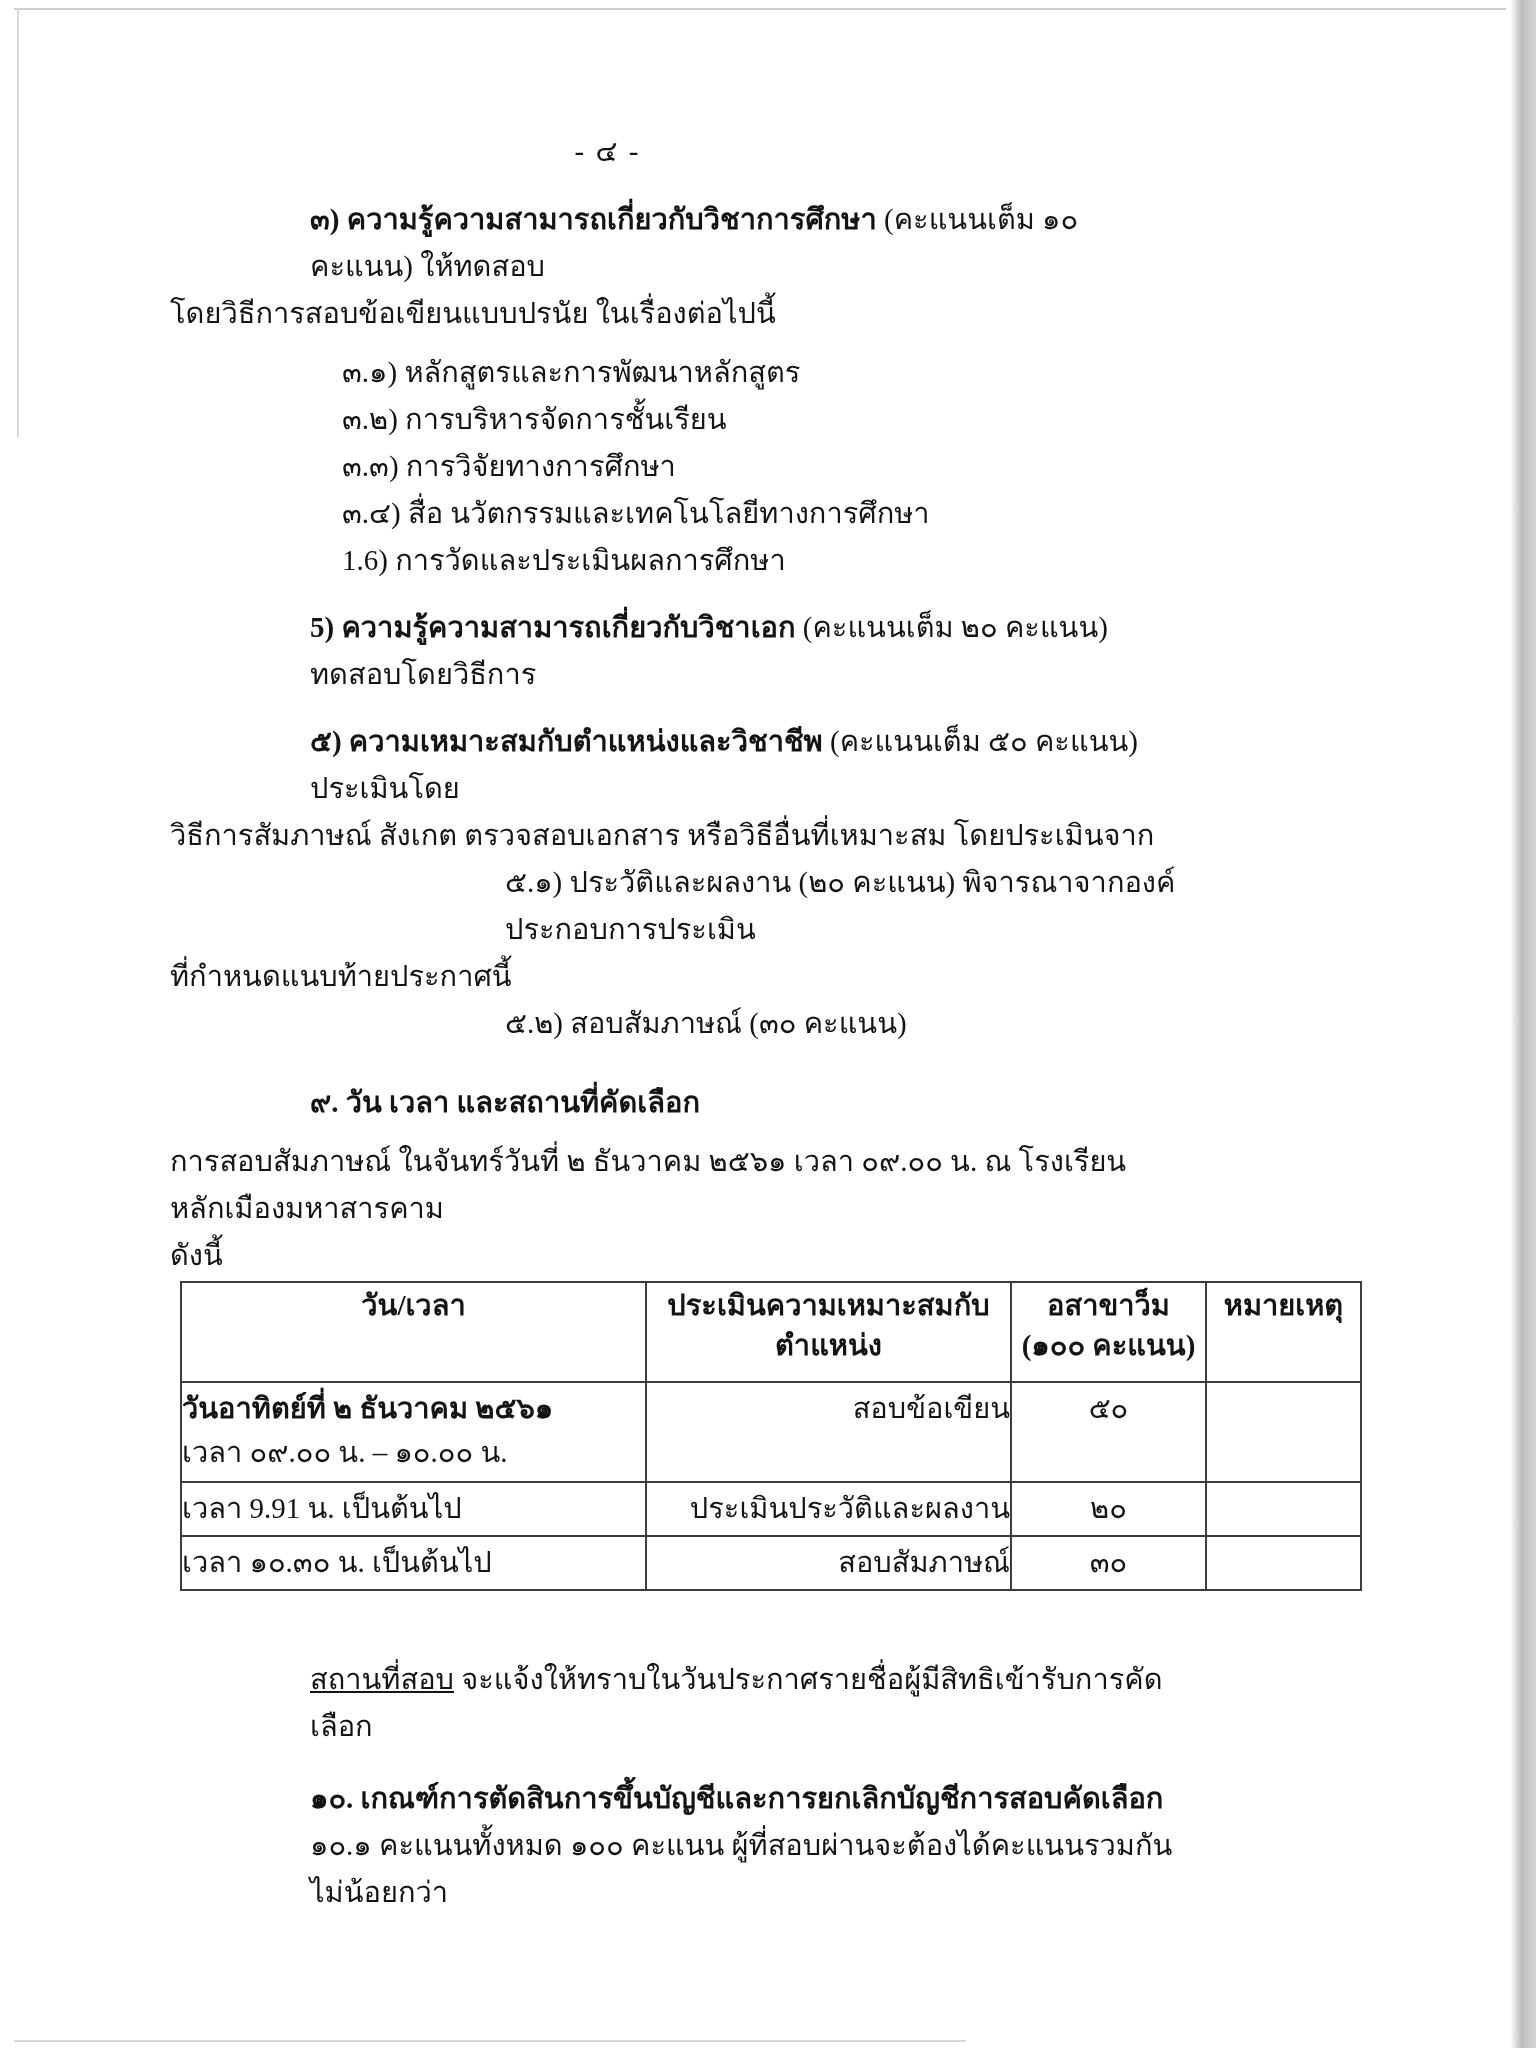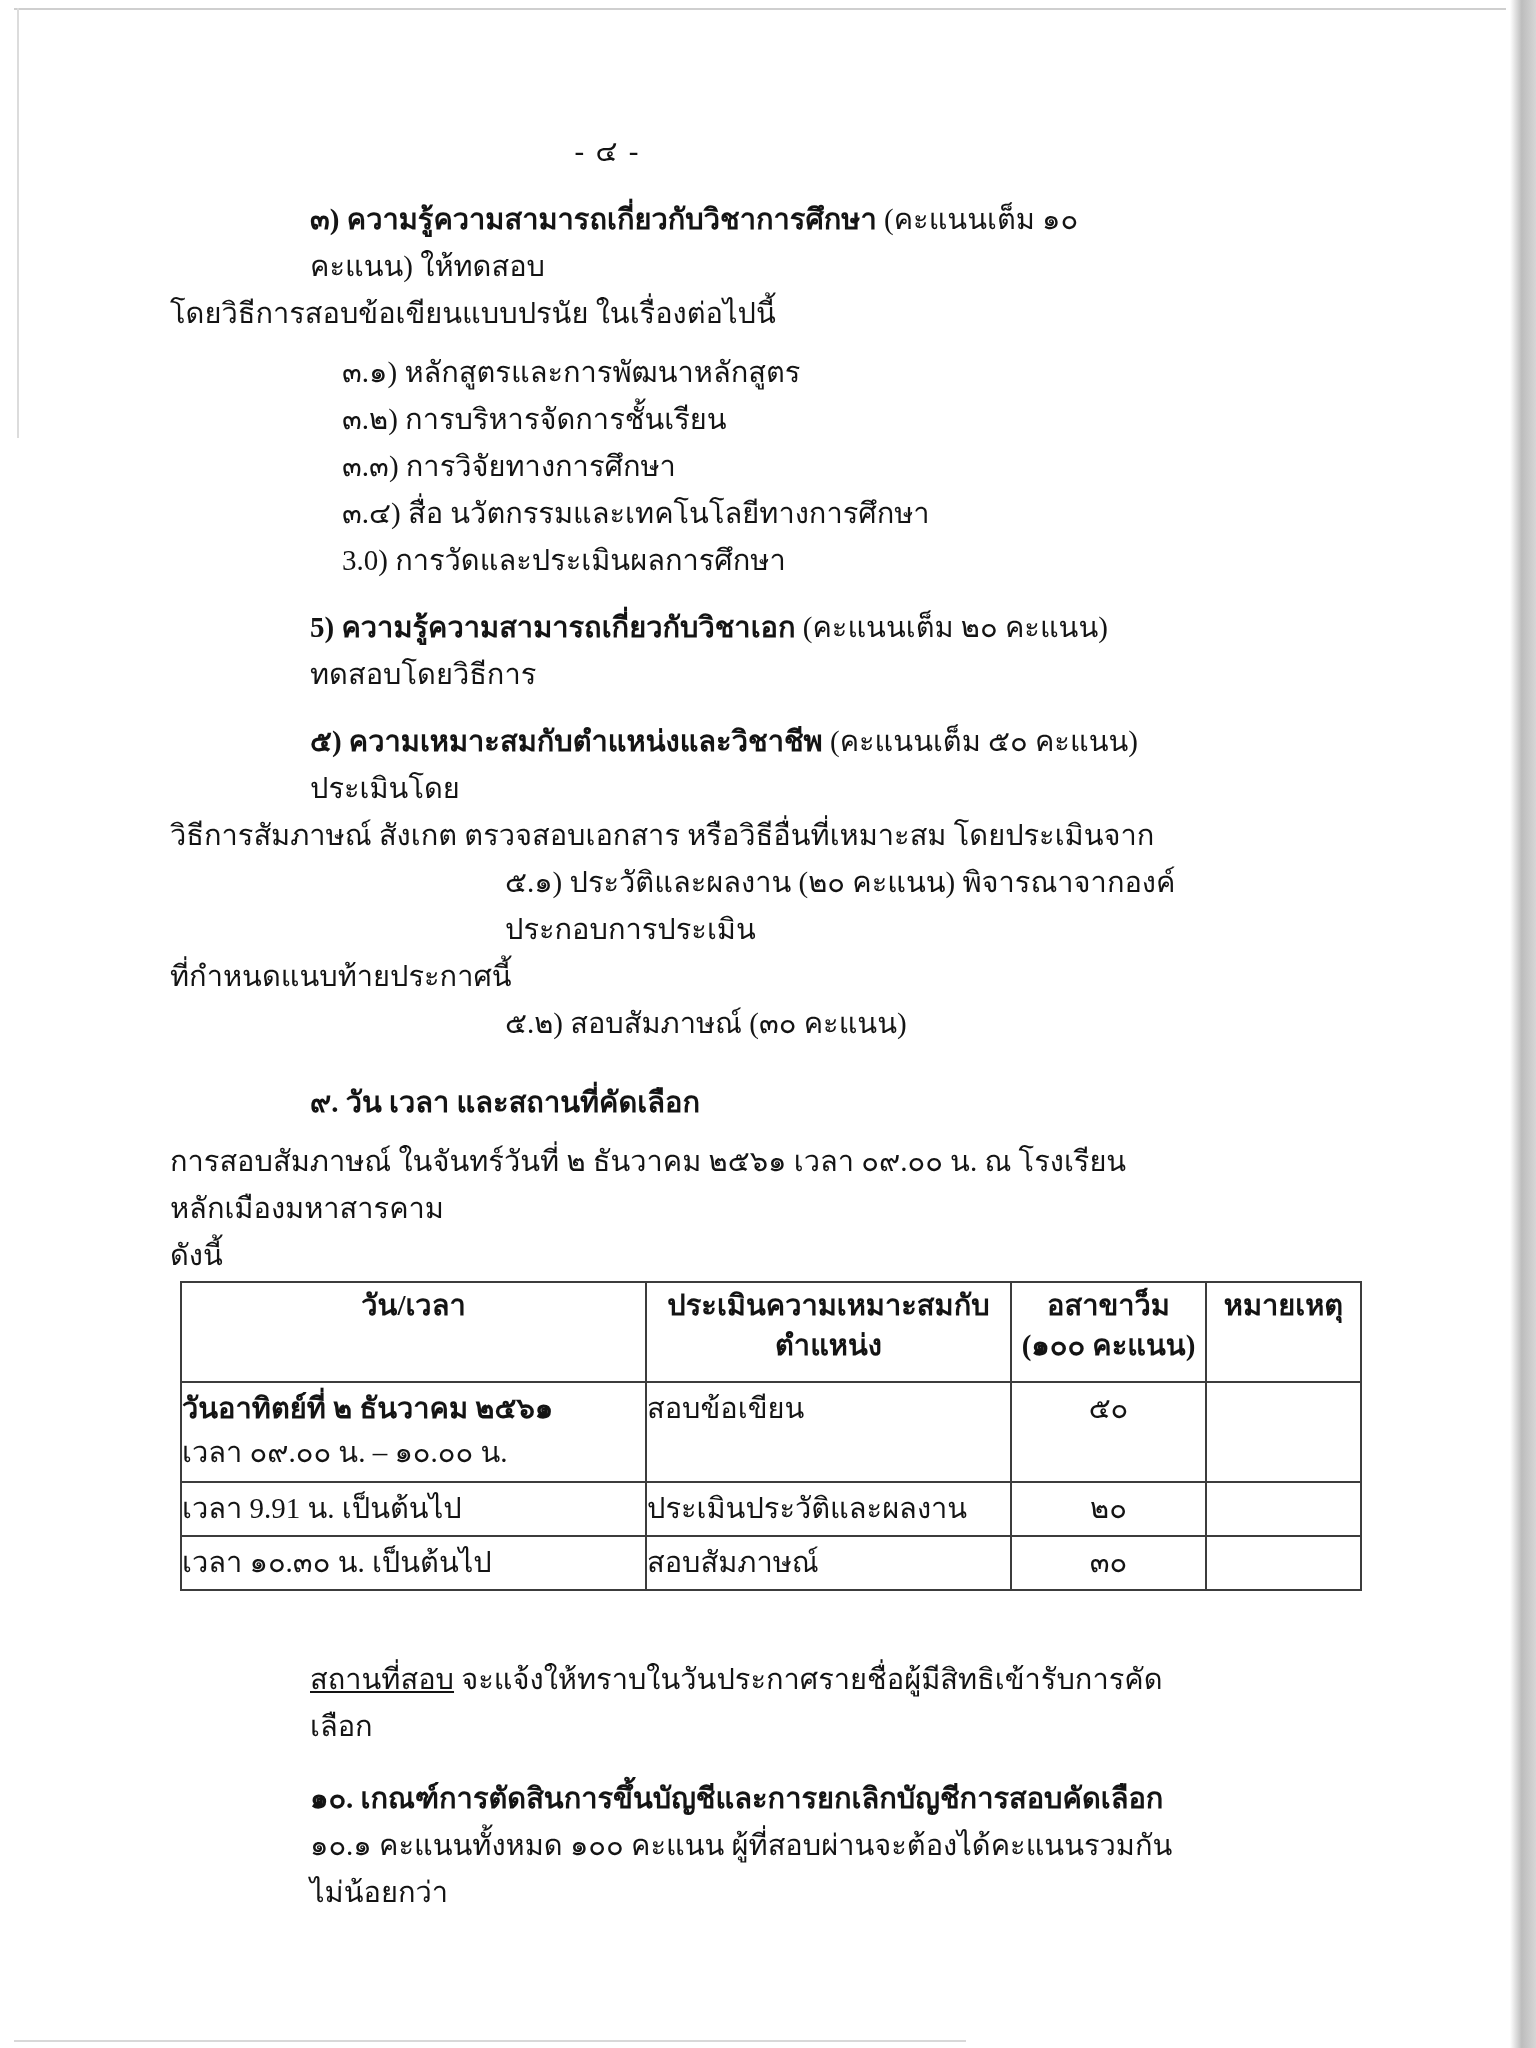--- a/index.html
+++ b/index.html
@@ -36,21 +36,21 @@
     margin-left:10px; margin-top:2px; width:1180px;
     border-collapse:collapse; table-layout:fixed;
     font-size:29px; line-height:40px;
   }
   table.sched th, table.sched td {
     border:2px solid #3c3c3c; vertical-align:top; padding:5px 0 7px 0;
   }
   table.sched th { font-weight:bold; text-align:center; padding-top:2px; padding-bottom:16px; }
   .col1 { width:465px; } .col2 { width:365px; } .col3 { width:195px; } .col4 { width:155px; }
   td.cell-left  { text-align:left; padding-left:18px; padding-right:10px; }
-  td.cell-mid   { text-align:left; padding-left:20px; padding-right:8px; }
+  td.cell-mid   { text-align:right; padding-left:20px; padding-right:8px; }
   td.cell-score { text-align:center; }
   .row-tall td { height:86px; }
   .dt2 { margin-top:4px; font-weight:normal; }
 </style>
 </head>
 <body>
 
 <div class="page">
   <div class="edge-top"></div>
   <div class="edge-left"></div>
@@ -63,21 +63,21 @@
 
     <div class="line ind-1" style="margin-top:56px;">
       <span class="b">๓) ความรู้ความสามารถเกี่ยวกับวิชาการศึกษา</span><span> (คะแนนเต็ม ๑๐ คะแนน) ให้ทดสอบ</span>
     </div>
     <div class="line">โดยวิธีการสอบข้อเขียนแบบปรนัย ในเรื่องต่อไปนี้</div>
     <div class="gap-12"></div>
     <div class="line ind-3">๓.๑) หลักสูตรและการพัฒนาหลักสูตร</div>
     <div class="line ind-3">๓.๒) การบริหารจัดการชั้นเรียน</div>
     <div class="line ind-3">๓.๓) การวิจัยทางการศึกษา</div>
     <div class="line ind-3">๓.๔) สื่อ นวัตกรรมและเทคโนโลยีทางการศึกษา</div>
-    <div class="line ind-3">3.0) การวัดและประเมินผลการศึกษา</div>
+    <div class="line ind-3">1.6) การวัดและประเมินผลการศึกษา</div>
 
     <div class="gap-20"></div>
     <div class="line ind-1">
       <span class="b">5) ความรู้ความสามารถเกี่ยวกับวิชาเอก</span><span> (คะแนนเต็ม ๒๐ คะแนน) ทดสอบโดยวิธีการ</span>
     </div>
 
     <div class="gap-20"></div>
     <div class="line ind-1">
       <span class="b">๕) ความเหมาะสมกับตำแหน่งและวิชาชีพ</span><span> (คะแนนเต็ม ๕๐ คะแนน) ประเมินโดย</span>
     </div>

